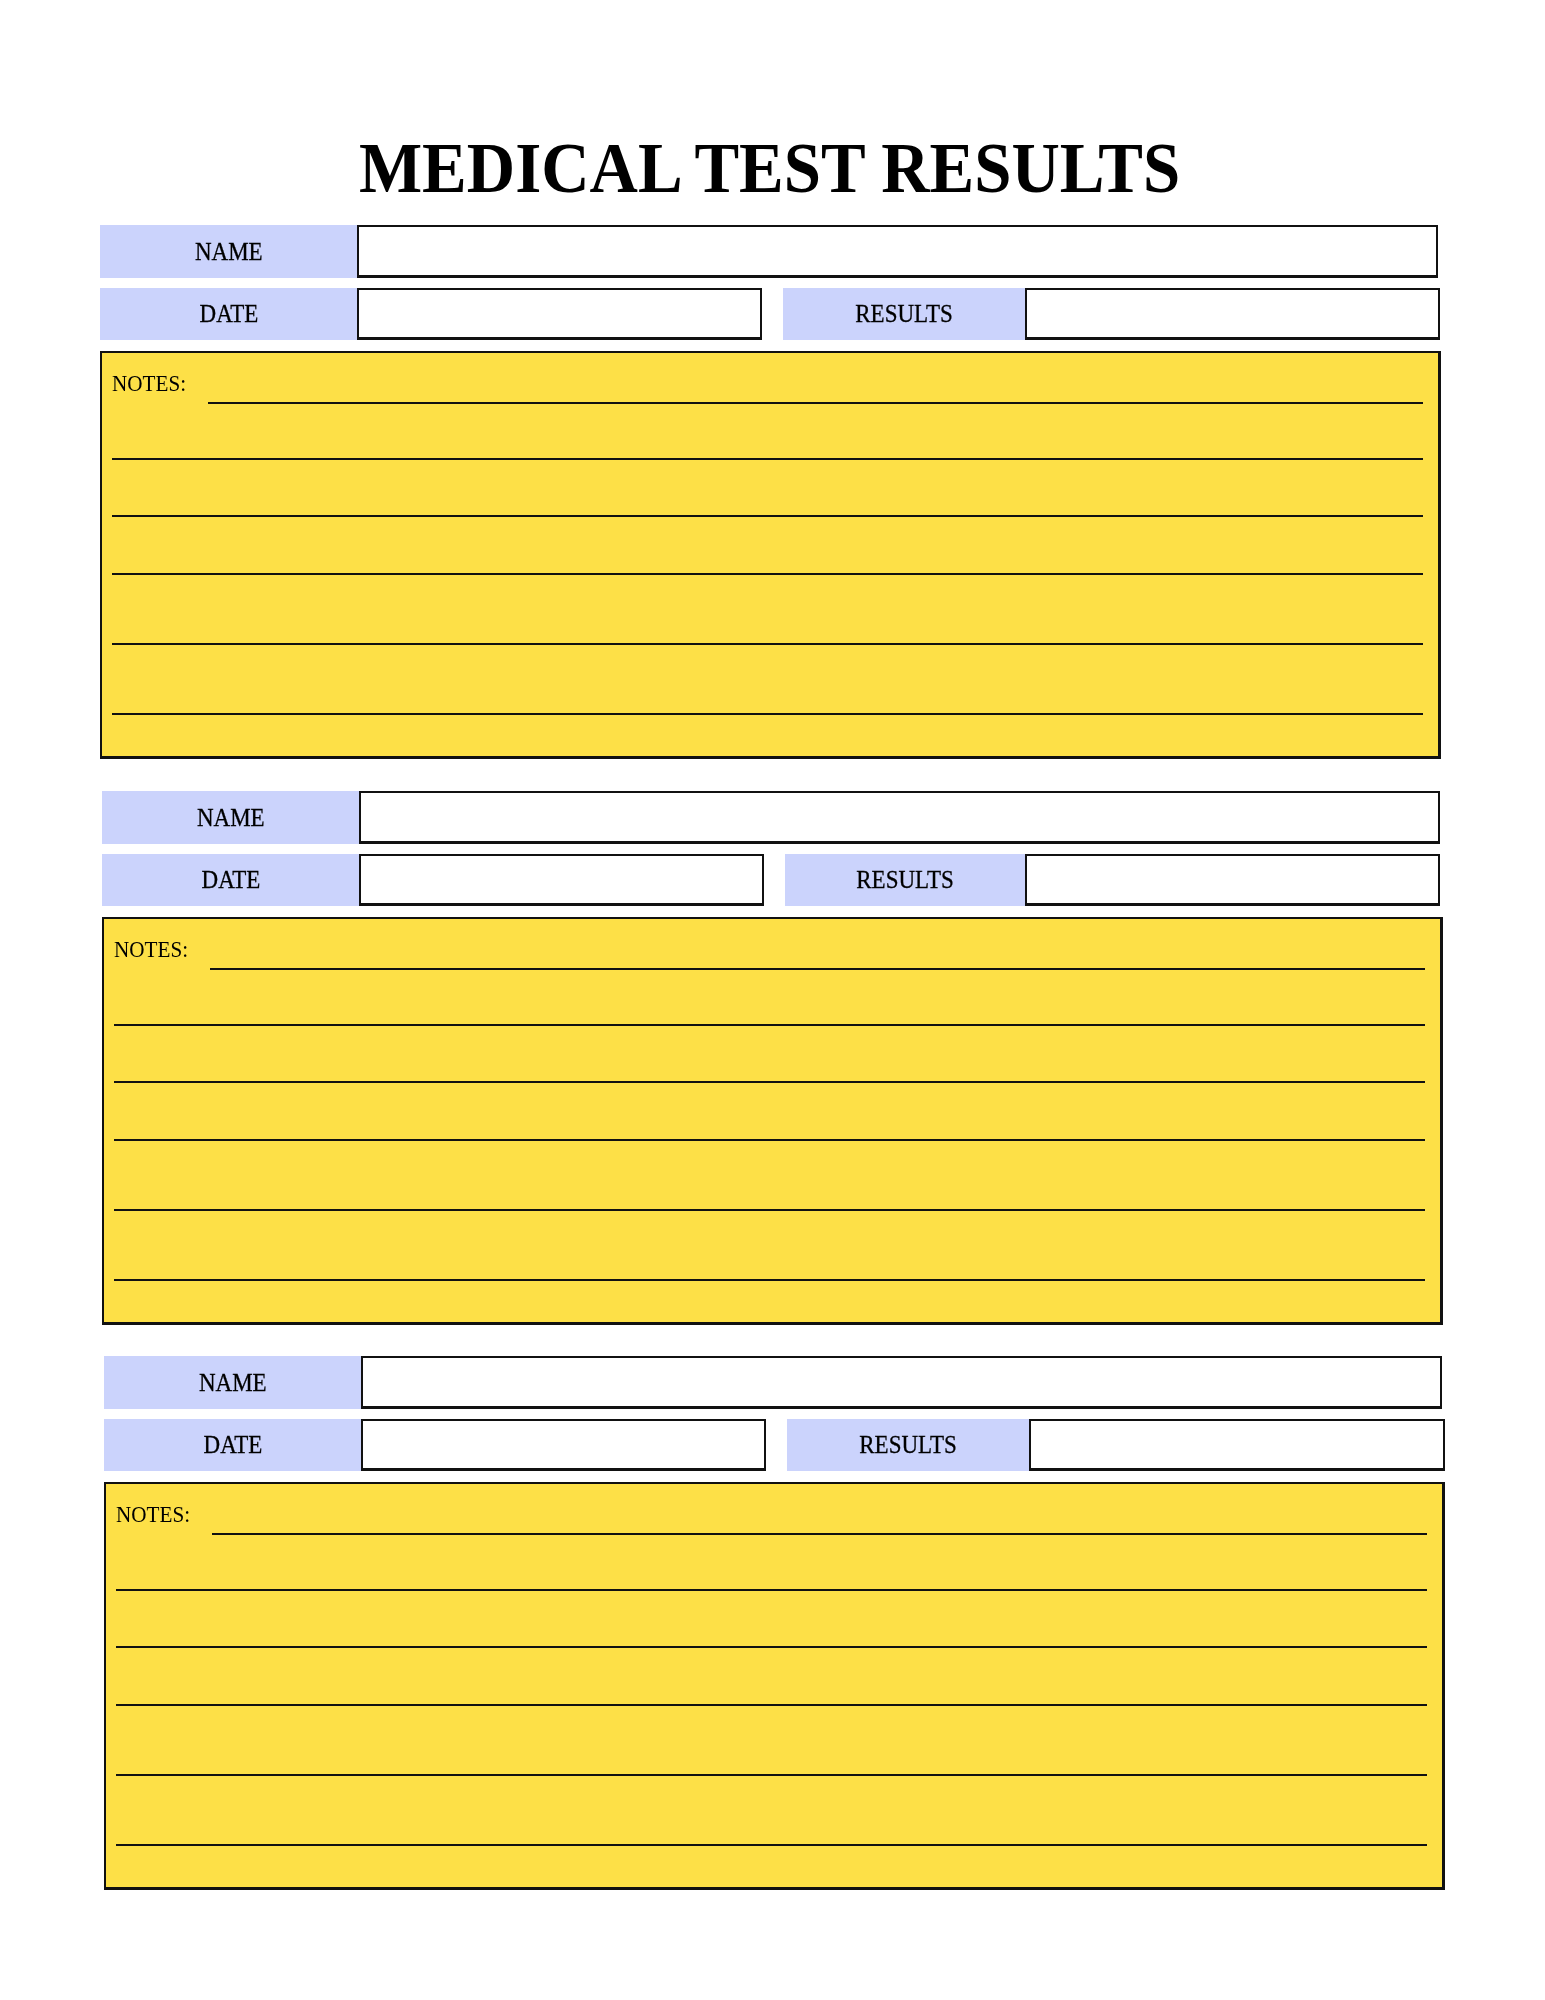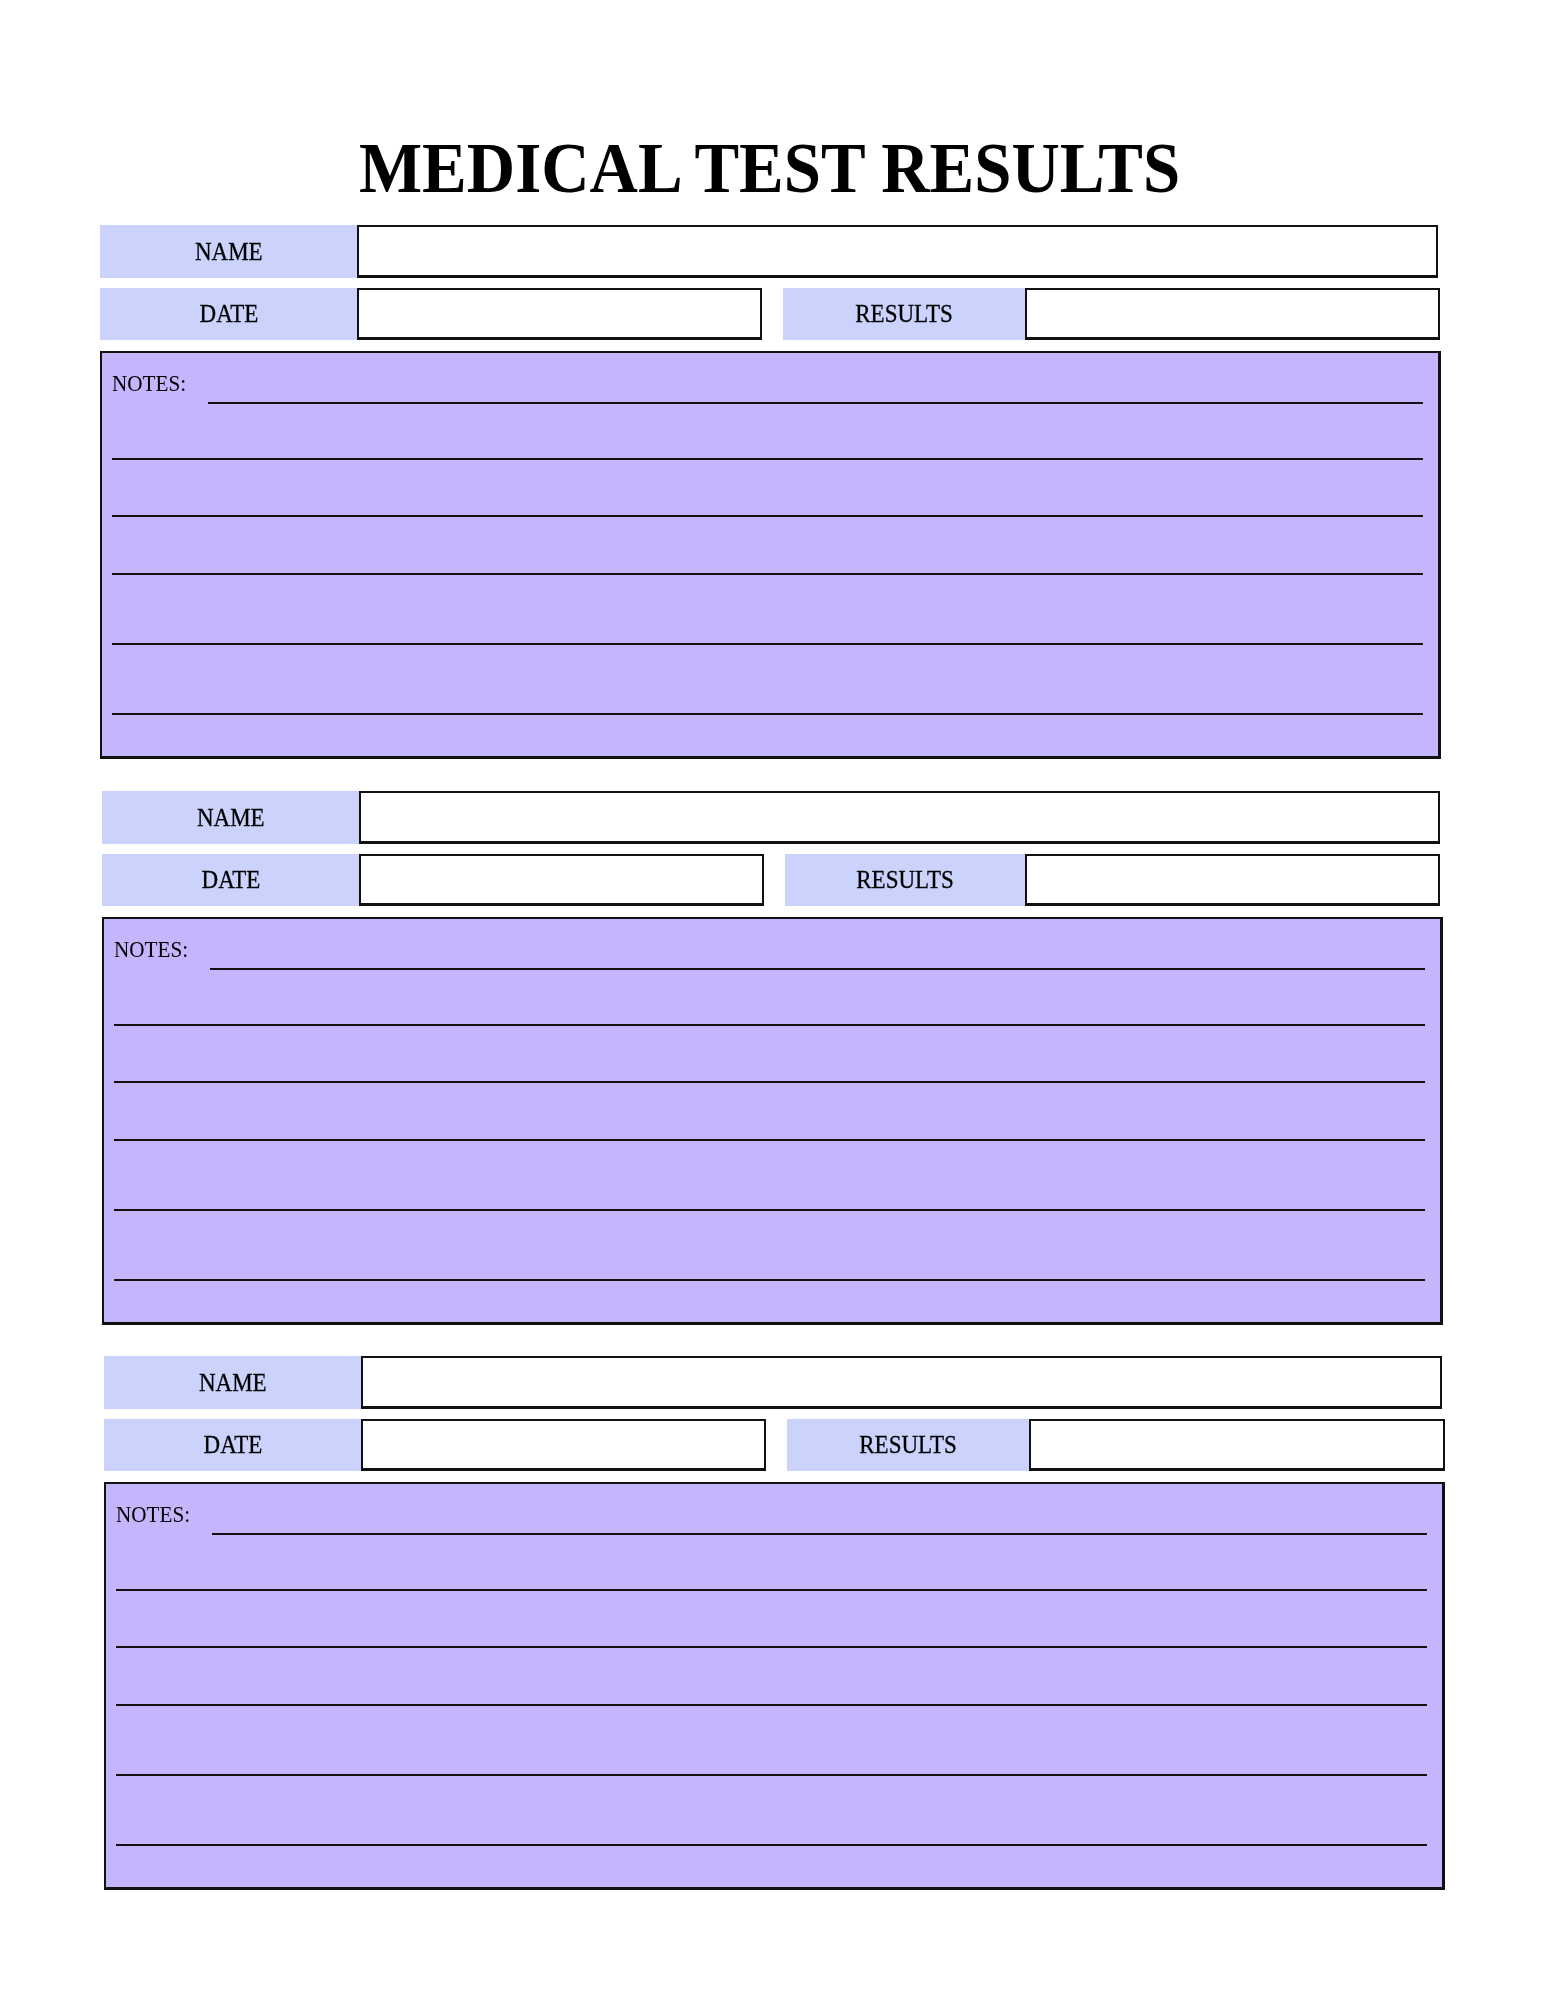--- a/index.html
+++ b/index.html
@@ -3,21 +3,21 @@
 <meta charset="utf-8">
 <style>
   html, body { margin:0; padding:0; background:#ffffff; }
   body { width:1545px; height:2000px; position:relative; overflow:hidden; font-family:"Liberation Serif", "DejaVu Serif", serif; color:#000; }
   .title { position:absolute; left:0; width:1539px; top:118px; text-align:center; font-weight:bold; font-size:72px; line-height:100px; letter-spacing:0px; }
   .title span { display:inline-block; transform:scaleX(0.93); transform-origin:center; }
   .block { position:absolute; width:1342px; height:412px;padding-left:12px; }
   .lbl { position:absolute; background:#cbd3fc; text-align:center; font-size:25px; font-weight:normal; display:flex; align-items:center; justify-content:center; }
   .lbl span { display:inline-block; transform:scaleX(0.92); -webkit-text-stroke:0.3px #000; }
   .inp { position:absolute; box-sizing:border-box; border:2px solid #111; background:#fff; border-bottom-width:3px; }
-  .notes { position:absolute; box-sizing:border-box; border:2px solid #111; border-right-width:3px; border-bottom-width:3px; background:#c4b5fd; }
+  .notes { position:absolute; box-sizing:border-box; border:2px solid #111; border-right-width:3px; border-bottom-width:3px; background:#fde047; }
   .notes-label { position:absolute; left:10px; top:18px; font-size:23px; }
   .notes-label span { display:inline-block; transform:scaleX(0.92); transform-origin:left; }
   .line { position:absolute; height:2px; background:#111; }
 </style>
 </head>
 <body>
 
 <div class="title"><span>MEDICAL TEST RESULTS</span></div>
 
 <div class="block" style="left:100px; top:225px;">

